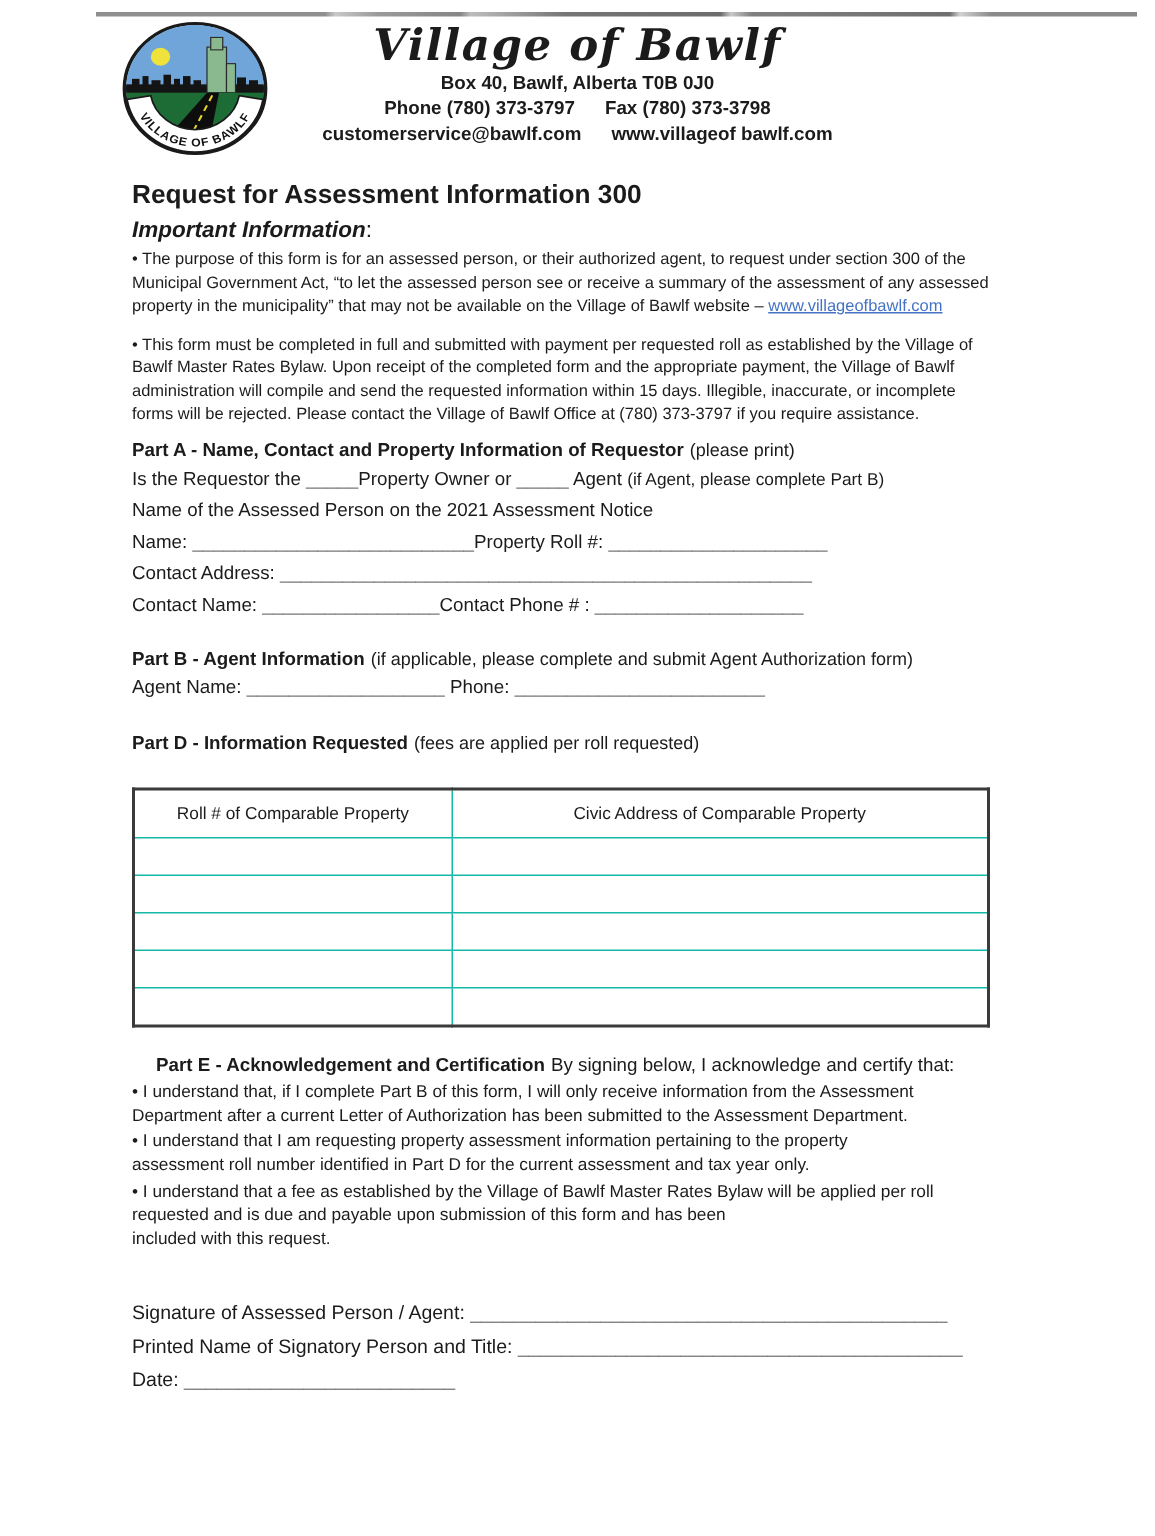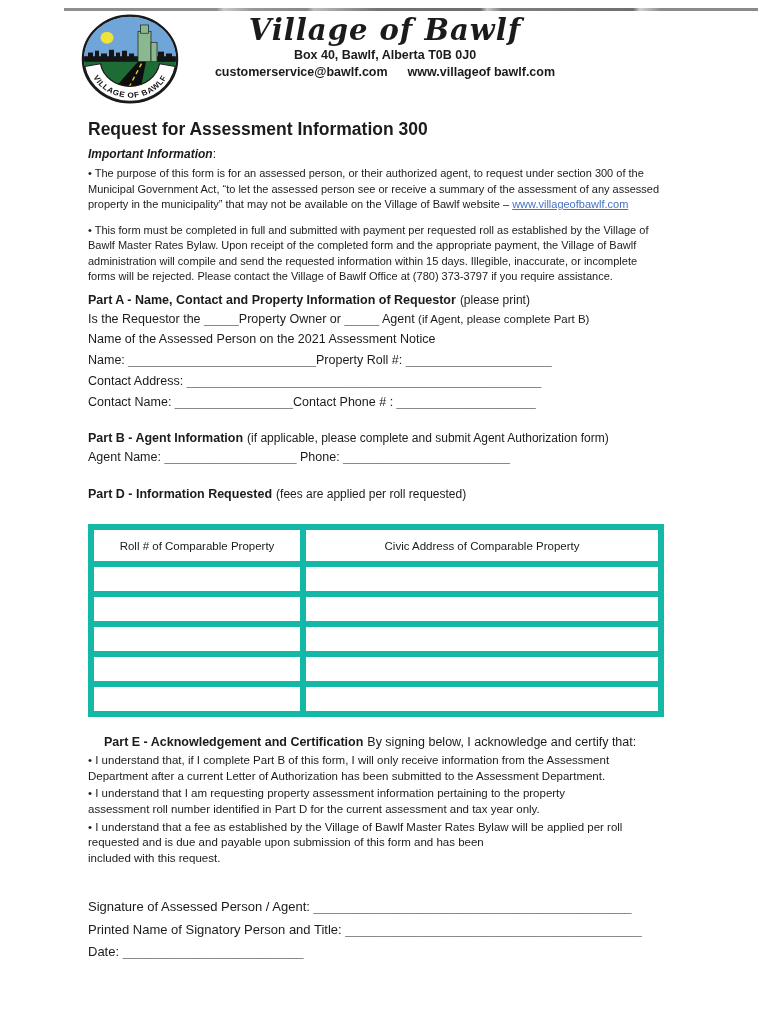--- a/index.html
+++ b/index.html
@@ -19,21 +19,21 @@
   .header-text { position:absolute; left:0; top:14px; width:100%; text-align:center; }
   .org-name {
     font-family:"DejaVu Serif", serif; font-style:italic; font-weight:bold;
     font-size:29px; line-height:33px; letter-spacing:1px;
   }
   .header-contact { font-size:12.5px; font-weight:bold; line-height:17px; }
   .header-contact .pair > span { margin:0 10px; }
 
   .content { position:absolute; left:88px; top:112px; width:604px; }
   .form-title { font-size:17.5px; font-weight:bold; line-height:22px; margin:6px 0 0 0; }
-  .important { font-size:12px; line-height:18px; margin-top:5px; }
+  .important { font-size:15px; line-height:18px; margin-top:5px; }
   .imp-head { font-weight:bold; font-style:italic; }
   p.bullet { font-size:11px; line-height:15.5px; margin:3px 0 0 0; white-space:pre-line; }
   p.bullet.second { margin-top:10px; }
   a.doclink { text-decoration:underline; cursor:pointer; }
 
   .section-head { font-size:12.5px; line-height:17px; }
   .section-head .head-bold { font-weight:bold; }
   .section-head .head-note { font-size:12px; margin-left:4px; }
   .head-a { margin-top:7px; }
   .head-b { margin-top:18px; }
@@ -42,21 +42,21 @@
   .head-e .head-rest { margin-left:4px; }
 
   .fieldlines { font-size:12.5px; line-height:20.8px; }
   .fieldline .note-small { font-size:11.5px; }
   .blank { letter-spacing:0; color:#737373; }
 
   table.comparables {
     margin-top:21px; border-collapse:collapse; width:570px;
     border:2px solid #3a3a3a; table-layout:fixed;
   }
-  table.comparables th, table.comparables td { border:6px solid #14b8a6; }
+  table.comparables th, table.comparables td { border:1px solid #14b8a6; }
   table.comparables th {
     font-weight:normal; font-size:11.5px; height:29px;
     text-align:center; vertical-align:middle;
   }
   table.comparables td { height:22px; }
 
   .part-e p { font-size:11.5px; line-height:15.6px; margin:2px 0 0 0; white-space:pre-line; }
   .part-e p.first { margin-top:2px; }
 
   .sig-block { margin-top:30px; font-size:13px; line-height:22.5px; }
@@ -110,20 +110,23 @@
         <textPath href="#sealTextPath" startOffset="50%" text-anchor="middle">VILLAGE OF BAWLF</textPath>
       </text>
     </svg>
   </div>
 
   <div class="header-text">
     <div class="org-name">Village of Bawlf</div>
     <div class="header-contact">
       <div>Box 40, Bawlf, Alberta T0B 0J0</div>
       <div class="pair">
+        <span>Phone (780) 373-3797</span><span>Fax (780) 373-3798</span>
+      </div>
+      <div class="pair">
         <span>customerservice@bawlf.com</span><span>www.villageof bawlf.com</span>
       </div>
     </div>
   </div>
 
   <div class="content">
 
     <div class="form-title">Request for Assessment Information 300</div>
 
     <div class="important"><span class="imp-head">Important Information</span><span>:</span></div>

